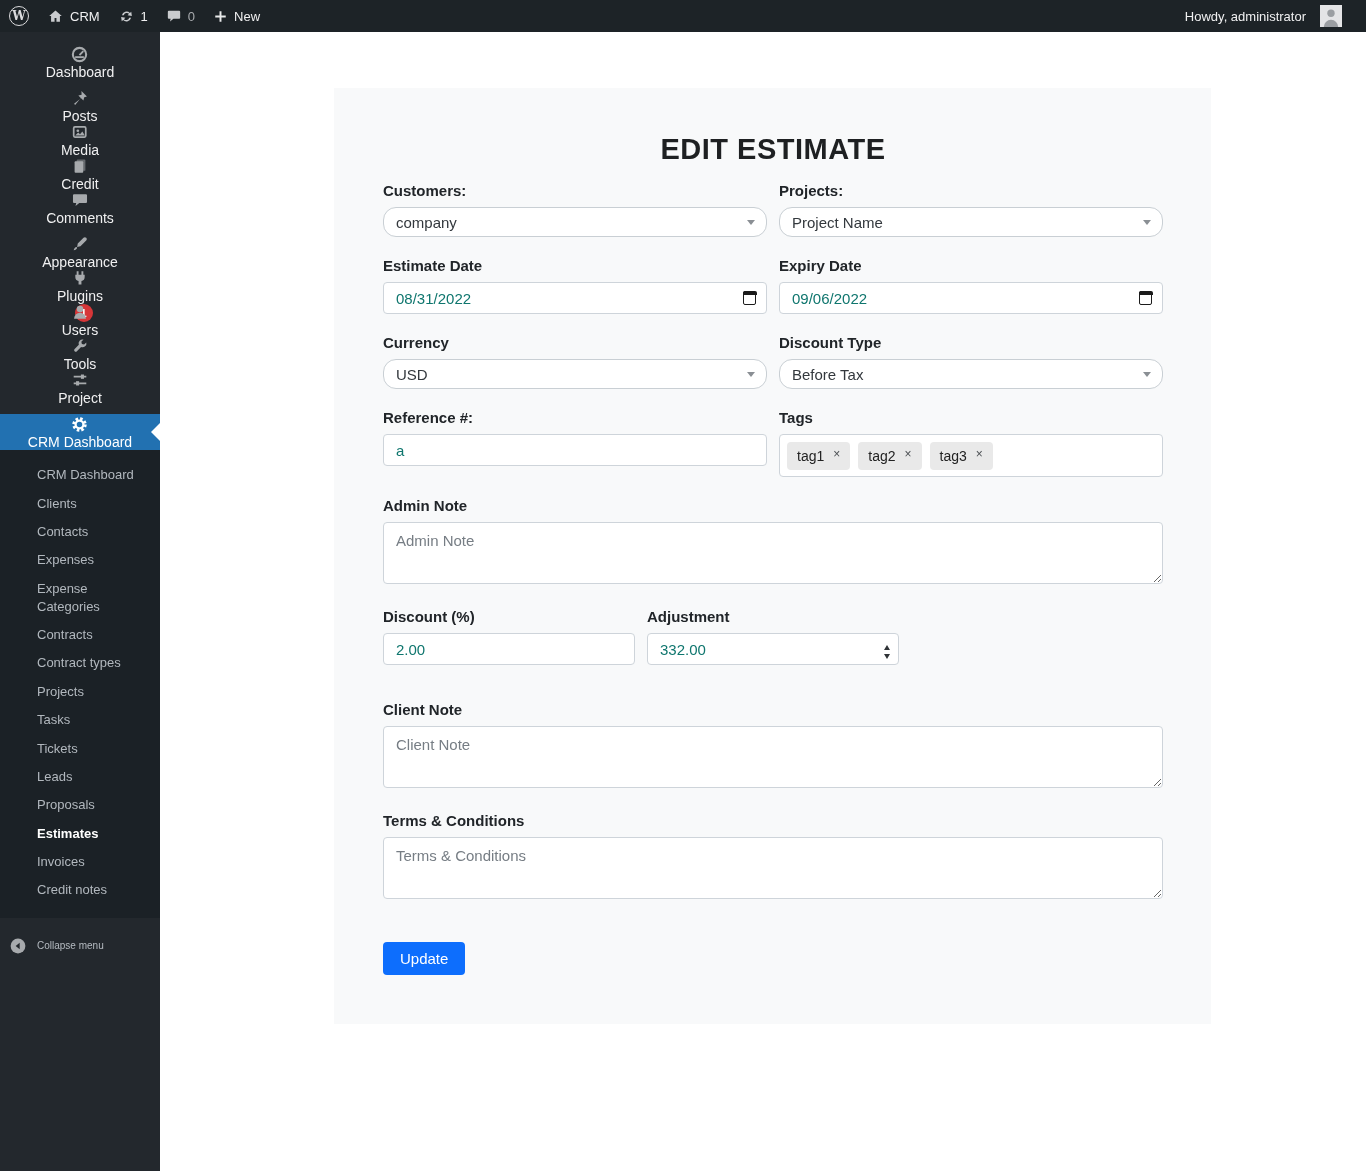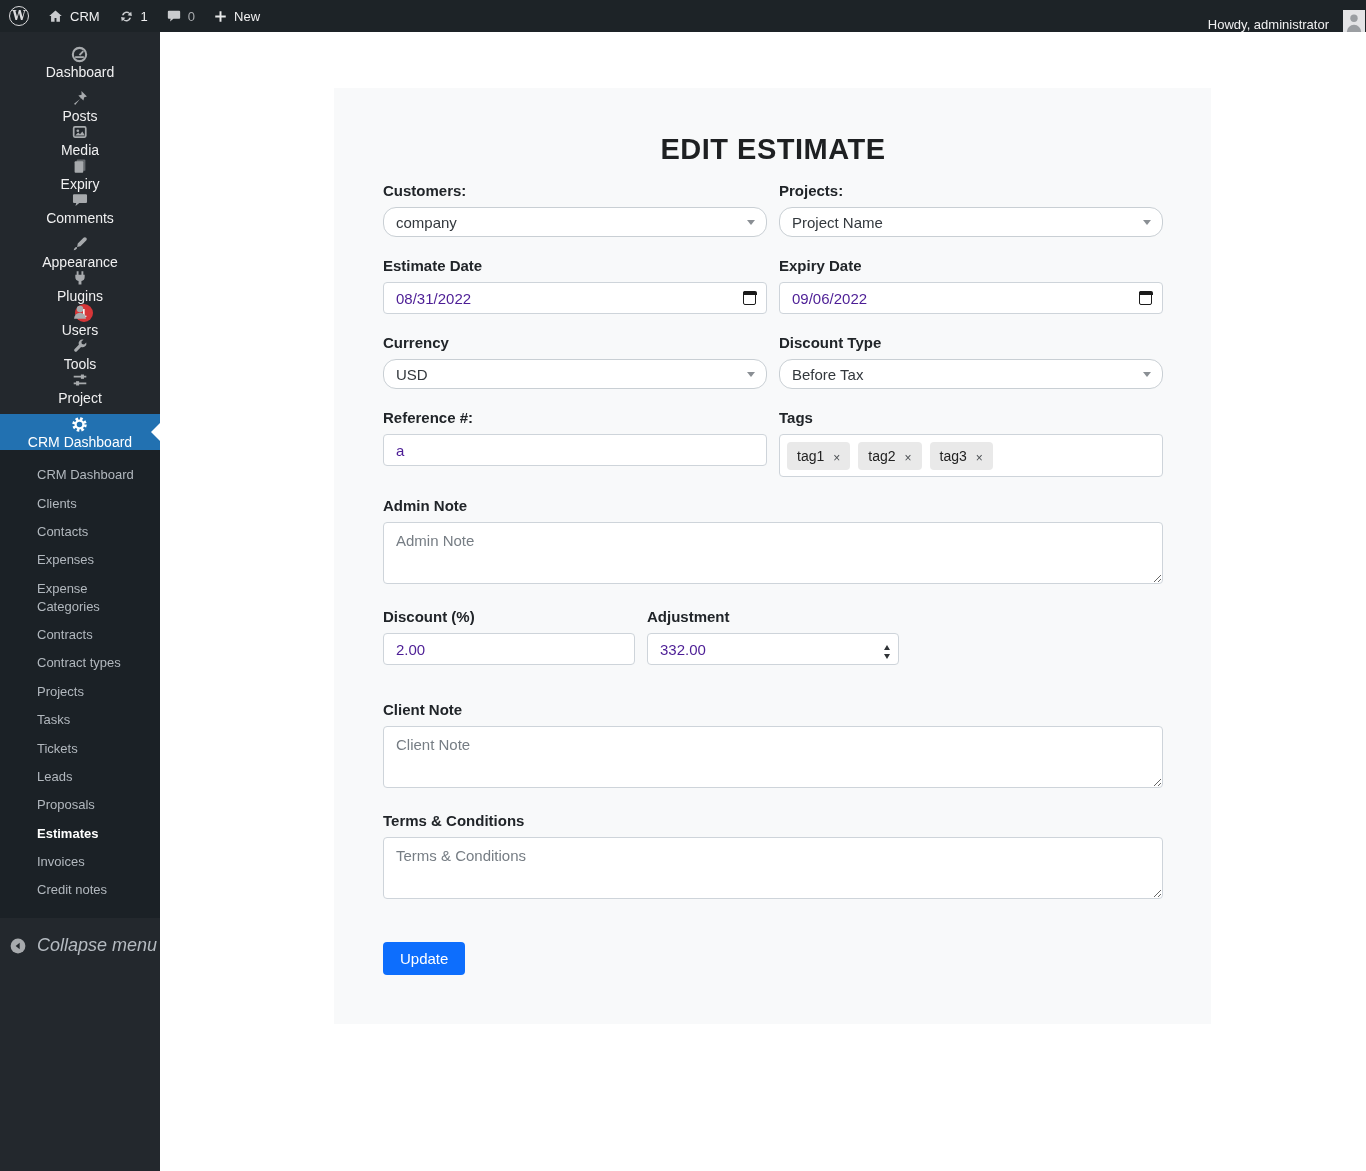--- a/index.html
+++ b/index.html
@@ -43,21 +43,21 @@
     content:""; position:absolute; right:0; top:50%; transform:translateY(-50%);
     width:0; height:0; border:9px solid transparent; border-right-color:#fff; border-left-width:0;
   }
   .pbadge {
     background:#d63638; color:#fff; border-radius:50%; width:18px; height:18px;
     font-size:11px; line-height:18px; text-align:center; margin-left:7px; font-weight:bold;
   }
   .submenu { background:#1b2126; padding:11px 0 13px; margin-top:0; }
   .submenu-item { padding:5.2px 12px 5.2px 37px; font-size:13px; color:#b2b8be; line-height:18px; cursor:pointer; }
   .submenu-item.active { color:#fff; font-weight:bold; }
-  .collapse-btn { display:flex; align-items:center; margin-top:11px; height:34px; font-size:18px; color:#b5bbc1; cursor:pointer;font-style:italic; }
+  .collapse-btn { display:flex; align-items:center; margin-top:11px; height:34px; font-size:10px; color:#b5bbc1; cursor:pointer; }
   .collapse-btn .mi-icon { width:20px; height:20px; margin:0 9px 0 8px; display:flex; align-items:center; justify-content:center; }
 
   
   .content { position:absolute; left:160px; top:32px; width:1176px; height:1139px; background:#fff; }
   .card { width:877px; margin:56px 0 0 174px; background:#f8f9fa; padding:45px 48px 49px 49px; }
   .card-title { font-size:29px; font-weight:bold; color:#1e2022; text-align:center; letter-spacing:.5px; margin-bottom:16px; }
 
   .row2 { display:grid; grid-template-columns:1fr 1fr; column-gap:12px; margin-bottom:20px; align-items:start; }
   .flabel { display:block; font-size:15px; font-weight:600; color:#212529; margin-bottom:8px; }
 
@@ -65,33 +65,33 @@
     position:relative; height:30px; background:#fff; border:1px solid #c9cfd4; border-radius:13px;
     display:flex; align-items:center; padding:0 26px 0 12px; font-size:15px; color:#33383d; cursor:pointer;
   }
   .sel::after {
     content:""; position:absolute; right:11px; top:12px;
     border:4px solid transparent; border-top:5px solid #8a8f94;
   }
 
   .tinput {
     width:100%; height:32px; border:1px solid #ced4da; border-radius:4px; background:#fff;
-    padding:0 12px; font-size:15px; color:#4c1d95; font-family:inherit; outline:none;
+    padding:0 12px; font-size:15px; color:#0f766e; font-family:inherit; outline:none;
   }
   .tinput::placeholder, .tarea::placeholder { color:#767d84; }
 
   .dwrap { position:relative; }
   .cal-icon { position:absolute; right:11px; top:9px; width:13px; height:14px; border:1.5px solid #1b1b1b; border-radius:2px; pointer-events:none; }
   .cal-icon::before { content:""; position:absolute; left:-1.5px; right:-1.5px; top:-1.5px; height:4.5px; background:#1b1b1b; border-radius:2px 2px 0 0; }
 
   .tagsbox {
     min-height:43px; background:#fff; border:1px solid #ced4da; border-radius:4px;
     padding:6px 7px; display:flex; gap:8px; align-items:center;
   }
-  .chip { background:#e9e9e9; border-radius:4px; padding:6px 10px; font-size:14px; color:#222; display:flex; align-items:flex-end; gap:9px; }
+  .chip { background:#e9e9e9; border-radius:4px; padding:6px 10px; font-size:14px; color:#222; display:flex; align-items:flex-start; gap:9px; }
   .chip-x { font-size:12px; color:#4b4f53; cursor:pointer; line-height:1; }
 
   .full { margin-bottom:20px; }
   .tarea {
     width:100%; height:62px; border:1px solid #ced4da; border-radius:4px; background:#fff;
     padding:9px 12px; font-size:15px; color:#212529; font-family:inherit; resize:vertical; outline:none;
   }
   .num-row { display:grid; grid-template-columns:252px 252px; column-gap:12px; margin-bottom:20px; }
   .nwrap { position:relative; }
   .spinner { position:absolute; right:9px; top:9px; display:flex; flex-direction:column; gap:4px; pointer-events:none; }
@@ -138,21 +138,21 @@
   </div>
   <div class="ab-item">
     <span>
       <svg width="15" height="15" viewBox="0 0 20 20">
           <path d="M8.7 3 h2.6 v5.7 H17 v2.6 h-5.7 V17 H8.7 v-5.7 H3 V8.7 h5.7 z" fill="#e8e9ea"></path>
         </svg>
     </span>
     <span>New</span>
   </div>
   <div class="ab-spacer"></div>
-  <div class="ab-item" style="padding-right:1px;align-items:flex-end;">
+  <div class="ab-item" style="padding-right:24px;">
     <span>Howdy, administrator</span>
     <span class="avatar">
       <svg width="22" height="22" viewBox="0 0 22 22">
           <rect width="22" height="22" fill="#e4e4e6"></rect>
           <circle cx="11" cy="8.3" r="3.7" fill="#9b9ea2"></circle>
           <path d="M3.8 22 a7.2 7.2 0 0 1 14.4 0 z" fill="#9b9ea2"></path>
         </svg>
     </span>
   </div>
 </div>
@@ -187,21 +187,21 @@
       </span>
       <span>Media</span>
     </div>
     <div class="menu-item">
       <span class="mi-icon">
         <svg width="18" height="18" viewBox="0 0 20 20">
             <rect x="6.4" y="2.8" width="9.6" height="12.6" rx="1" fill="#a7aaad" opacity=".5"></rect>
             <rect x="4" y="4.8" width="9.6" height="12.6" rx="1" fill="#a7aaad"></rect>
           </svg>
       </span>
-      <span>Expiry</span>
+      <span>Credit</span>
     </div>
     <div class="menu-item">
       <span class="mi-icon">
         <svg width="18" height="18" viewBox="0 0 20 20">
             <path d="M3.4 3.6 h13.2 a1.2 1.2 0 0 1 1.2 1.2 v7.4 a1.2 1.2 0 0 1 -1.2 1.2 h-7.4 l-4.2 3.4 .8-3.4 h-2.4 a1.2 1.2 0 0 1 -1.2-1.2 V4.8 a1.2 1.2 0 0 1 1.2-1.2 z" fill="#a7aaad"></path>
           </svg>
       </span>
       <span>Comments</span>
     </div>
     <div class="menu-item gap">

